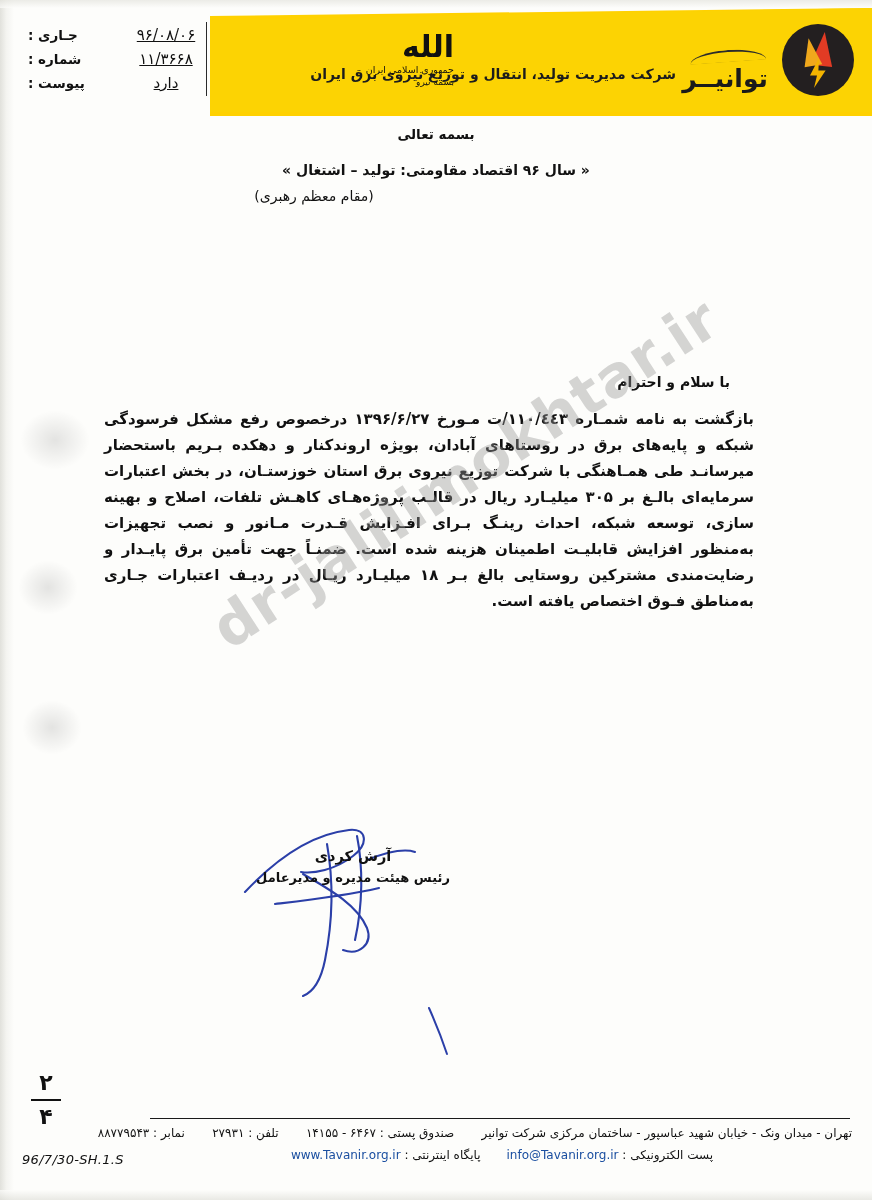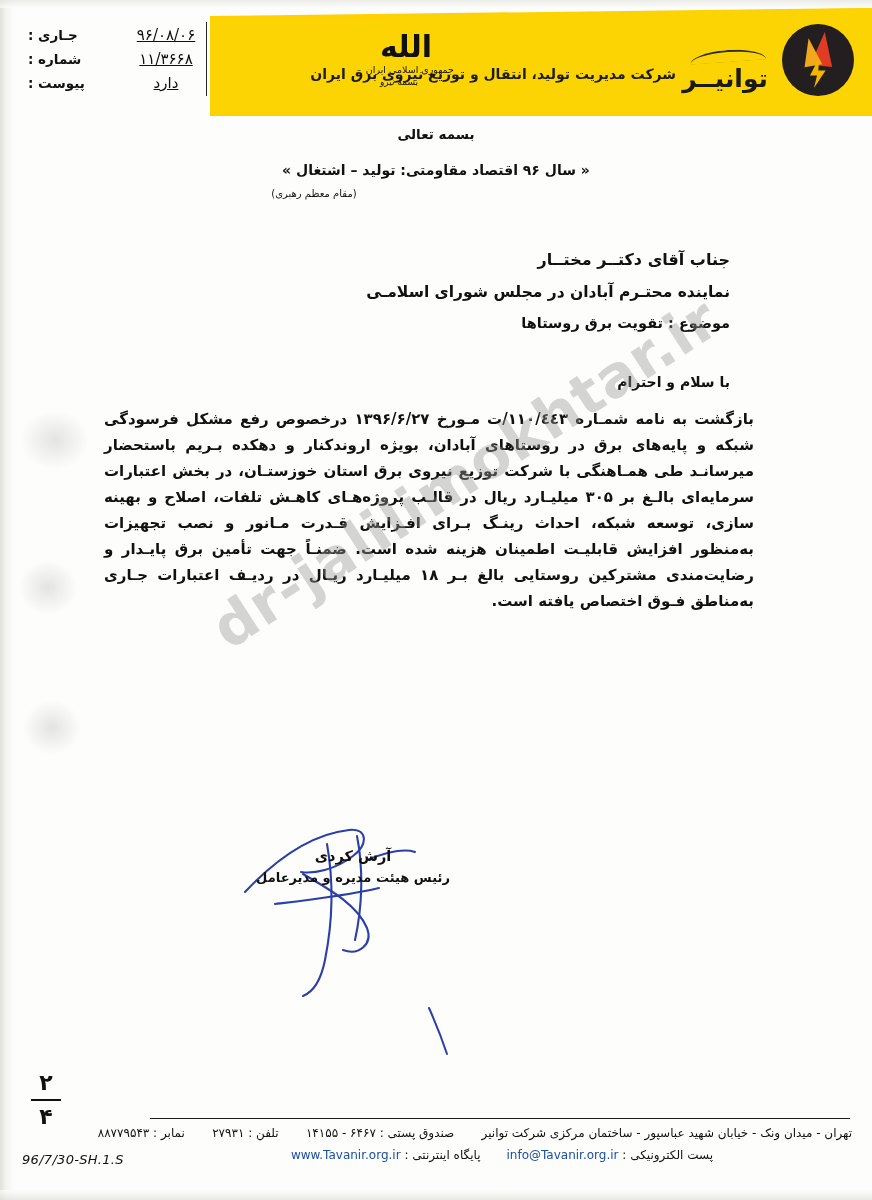--- a/index.html
+++ b/index.html
@@ -138,21 +138,21 @@
     color: #1c1c1c;
     white-space: nowrap;
     font-weight: bold;
   }
   .emblem {
     position: absolute;
     right: 418px;
     top: 22px;
     width: 74px;
     height: 72px;
-    text-align: left;
+    text-align: right;
   }
   .emblem .glyph {
     font-size: 30px;
     color: #111;
     line-height: 34px;
     font-weight: bold;
   }
   .emblem .cap1 {
     font-size: 9.5px;
     color: #111;
@@ -223,21 +223,21 @@
     font-size: 14px;
     font-weight: bold;
     color: #111;
   }
   .slogan-sub {
     position: absolute;
     top: 188px;
     left: 0;
     width: 748px;
     text-align: center;
-    font-size: 10px;
+    font-size: 14px;
     color: #111;
     padding-right: 120px;
     box-sizing: border-box;
   }
   .addressee {
     position: absolute;
     right: 142px;
     top: 250px;
     width: 610px;
     direction: rtl;
@@ -463,25 +463,20 @@
     <div class="meta-row">
       <div class="meta-value">دارد</div>
       <div class="meta-label">پیوست :</div>
     </div>
   </div>
 
   <div class="besmellah">بسمه تعالی</div>
   <div class="slogan">« سال ۹۶ اقتصاد مقاومتی: تولید – اشتغال »</div>
   <div class="slogan-sub">(مقام معظم رهبری)</div>
 
-  <div class="addressee">
-    <div class="line1">جناب آقای دکتــر مختــار</div>
-    <div class="line2">نماینده محتـرم آبادان در مجلس شورای اسلامـی</div>
-    <div class="subject">موضوع : تقویت برق روستاها</div>
-  </div>
 
   <div class="salutation">با سلام و احترام</div>
 
   <div class="letter-body">
     <p class="last">بازگشت به نامه شمـاره ۱۱۰/٤٤۳/ت مـورخ ۱۳۹۶/۶/۲۷ درخصوص رفع مشکل فرسودگی شبکه و پایه‌های برق در روستاهای آبادان، بویژه اروندکنار و دهکده بـریم باستحضار میرسانـد طی همـاهنگی با شرکت توزیع نیروی برق استان خوزستـان، در بخش اعتبارات سرمایه‌ای بالـغ بر ۳۰۵ میلیـارد ریال در قالـب پروژه‌هـای کاهـش تلفات، اصلاح و بهینه سازی، توسعه شبکه، احداث رینـگ بـرای افـزایش قـدرت مـانور و نصب تجهیزات به‌منظور افزایش قابلیـت اطمینان هزینه شده است. ضمنـاً جهت تأمین برق پایـدار و رضایت‌مندی مشترکین روستایی بالغ بـر ۱۸ میلیـارد ریـال در ردیـف اعتبارات جـاری به‌مناطق فـوق اختصاص یافته است.</p>
   </div>
 
   <svg class="signature-ink" viewBox="0 0 260 210">
     <g fill="none" stroke="#2b3fa8" stroke-width="2.1" stroke-linecap="round">
       <path d="M28 92 C60 58, 96 34, 132 30 C150 28, 152 44, 136 56 C118 70, 96 74, 84 72"></path>

